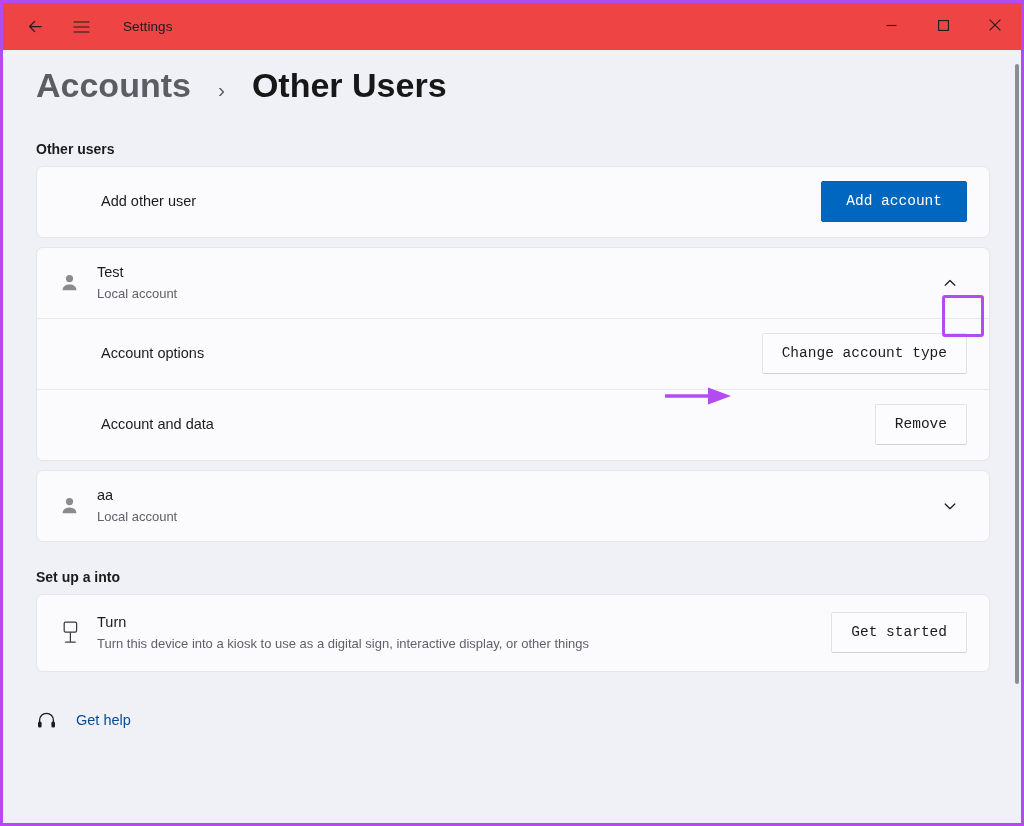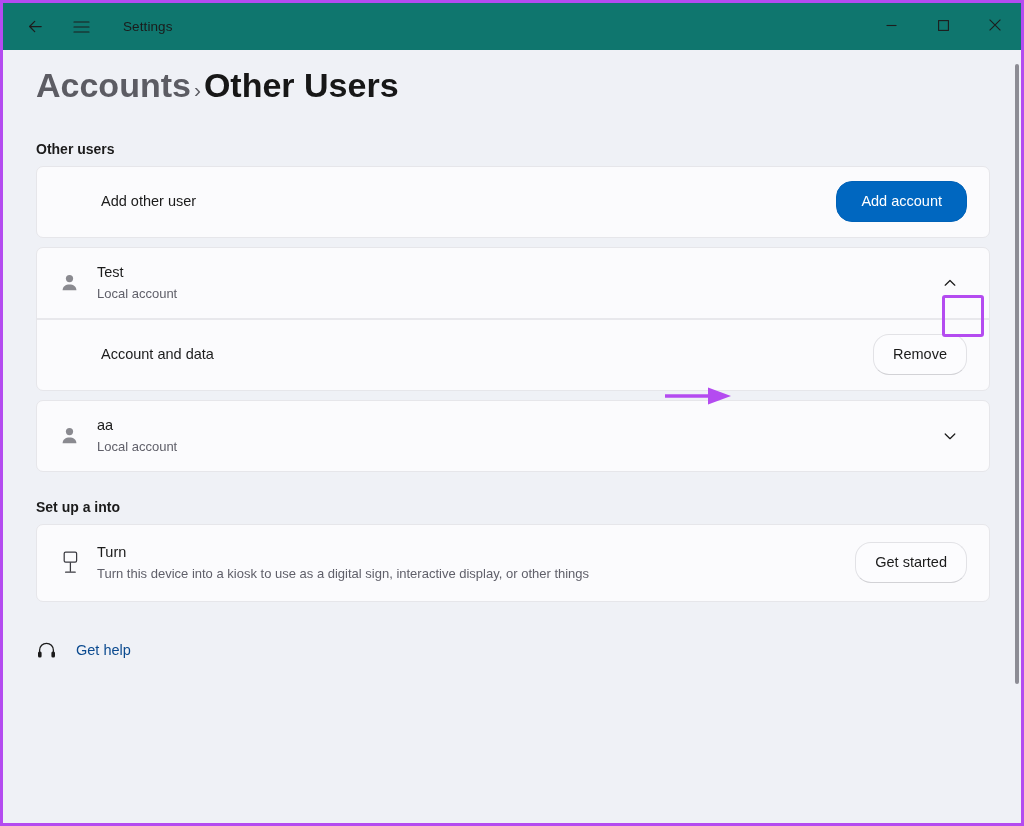--- a/index.html
+++ b/index.html
@@ -23,21 +23,21 @@
     border: 3px solid #b44bf0;
     background: #eff1f6;
     overflow: hidden;
   }
 
   
   #titlebar {
     height: 47px;
     display: flex;
     align-items: center;
-    background: #0f766e;
+    background: #ef4444;
     position: relative;
   }
   .tb-icon-btn {
     width: 40px; height: 32px;
     display: flex; align-items: center; justify-content: center;
     color: #202020;
     border-radius: 4px;
     cursor: pointer;
   }
   #back-button { margin-left: 12px; }
@@ -64,21 +64,21 @@
   
   #content {
     padding: 0 0 0 0;
     position: relative;
     height: 779px;
   }
 
   #breadcrumb {
     display: flex;
     align-items: baseline;
-    gap: 3px;
+    gap: 27px;
     margin: 14px 0 0 33px;
     font-size: 34px;
     line-height: 1.25;
   }
   #breadcrumb-parent {
     color: #5c5c63;
     font-weight: 600;
     cursor: pointer;
   }
   #breadcrumb-sep {
@@ -140,23 +140,23 @@
   .row-sub {
     font-size: 13px;
     color: #60606a;
     line-height: 1.5;
     margin-top: 1px;
   }
   .row-title-indent { margin-left: 42px; text-align: center; }
 
   
   .btn {
-    font-family: Liberation Sans, sans-serif;
+    font-family: Liberation Mono, monospace;
     font-size: 14px;
-    border-radius: 16px;
+    border-radius: 2px;
     padding: 9px 18px;
     cursor: pointer;
     white-space: nowrap;
     line-height: 1.3;
   }
   .btn-accent {
     background: #0067c0;
     color: #ffffff;
     border: 1px solid #0062b8;
     padding: 10px 24px;
@@ -313,20 +313,26 @@
         </div>
         <button class="chevron-btn">
           <svg width="14" height="14" viewBox="0 0 14 14" fill="none">
             <path d="M2.2 9.2L7 4.5l4.8 4.7" stroke="#1b1b1b" stroke-width="1.25" stroke-linecap="round" stroke-linejoin="round"></path>
           </svg>
         </button>
       </div>
 
       <div class="divider"></div>
 
+      <div class="card-row sub">
+        <div class="row-left">
+          <div class="row-title row-title-indent">Account options</div>
+        </div>
+        <button class="btn btn-standard">Change account type</button>
+      </div>
 
       <div class="divider"></div>
 
       <div class="card-row sub">
         <div class="row-left">
           <div class="row-title row-title-indent">Account and data</div>
         </div>
         <button class="btn btn-standard">Remove</button>
       </div>
     </div>

